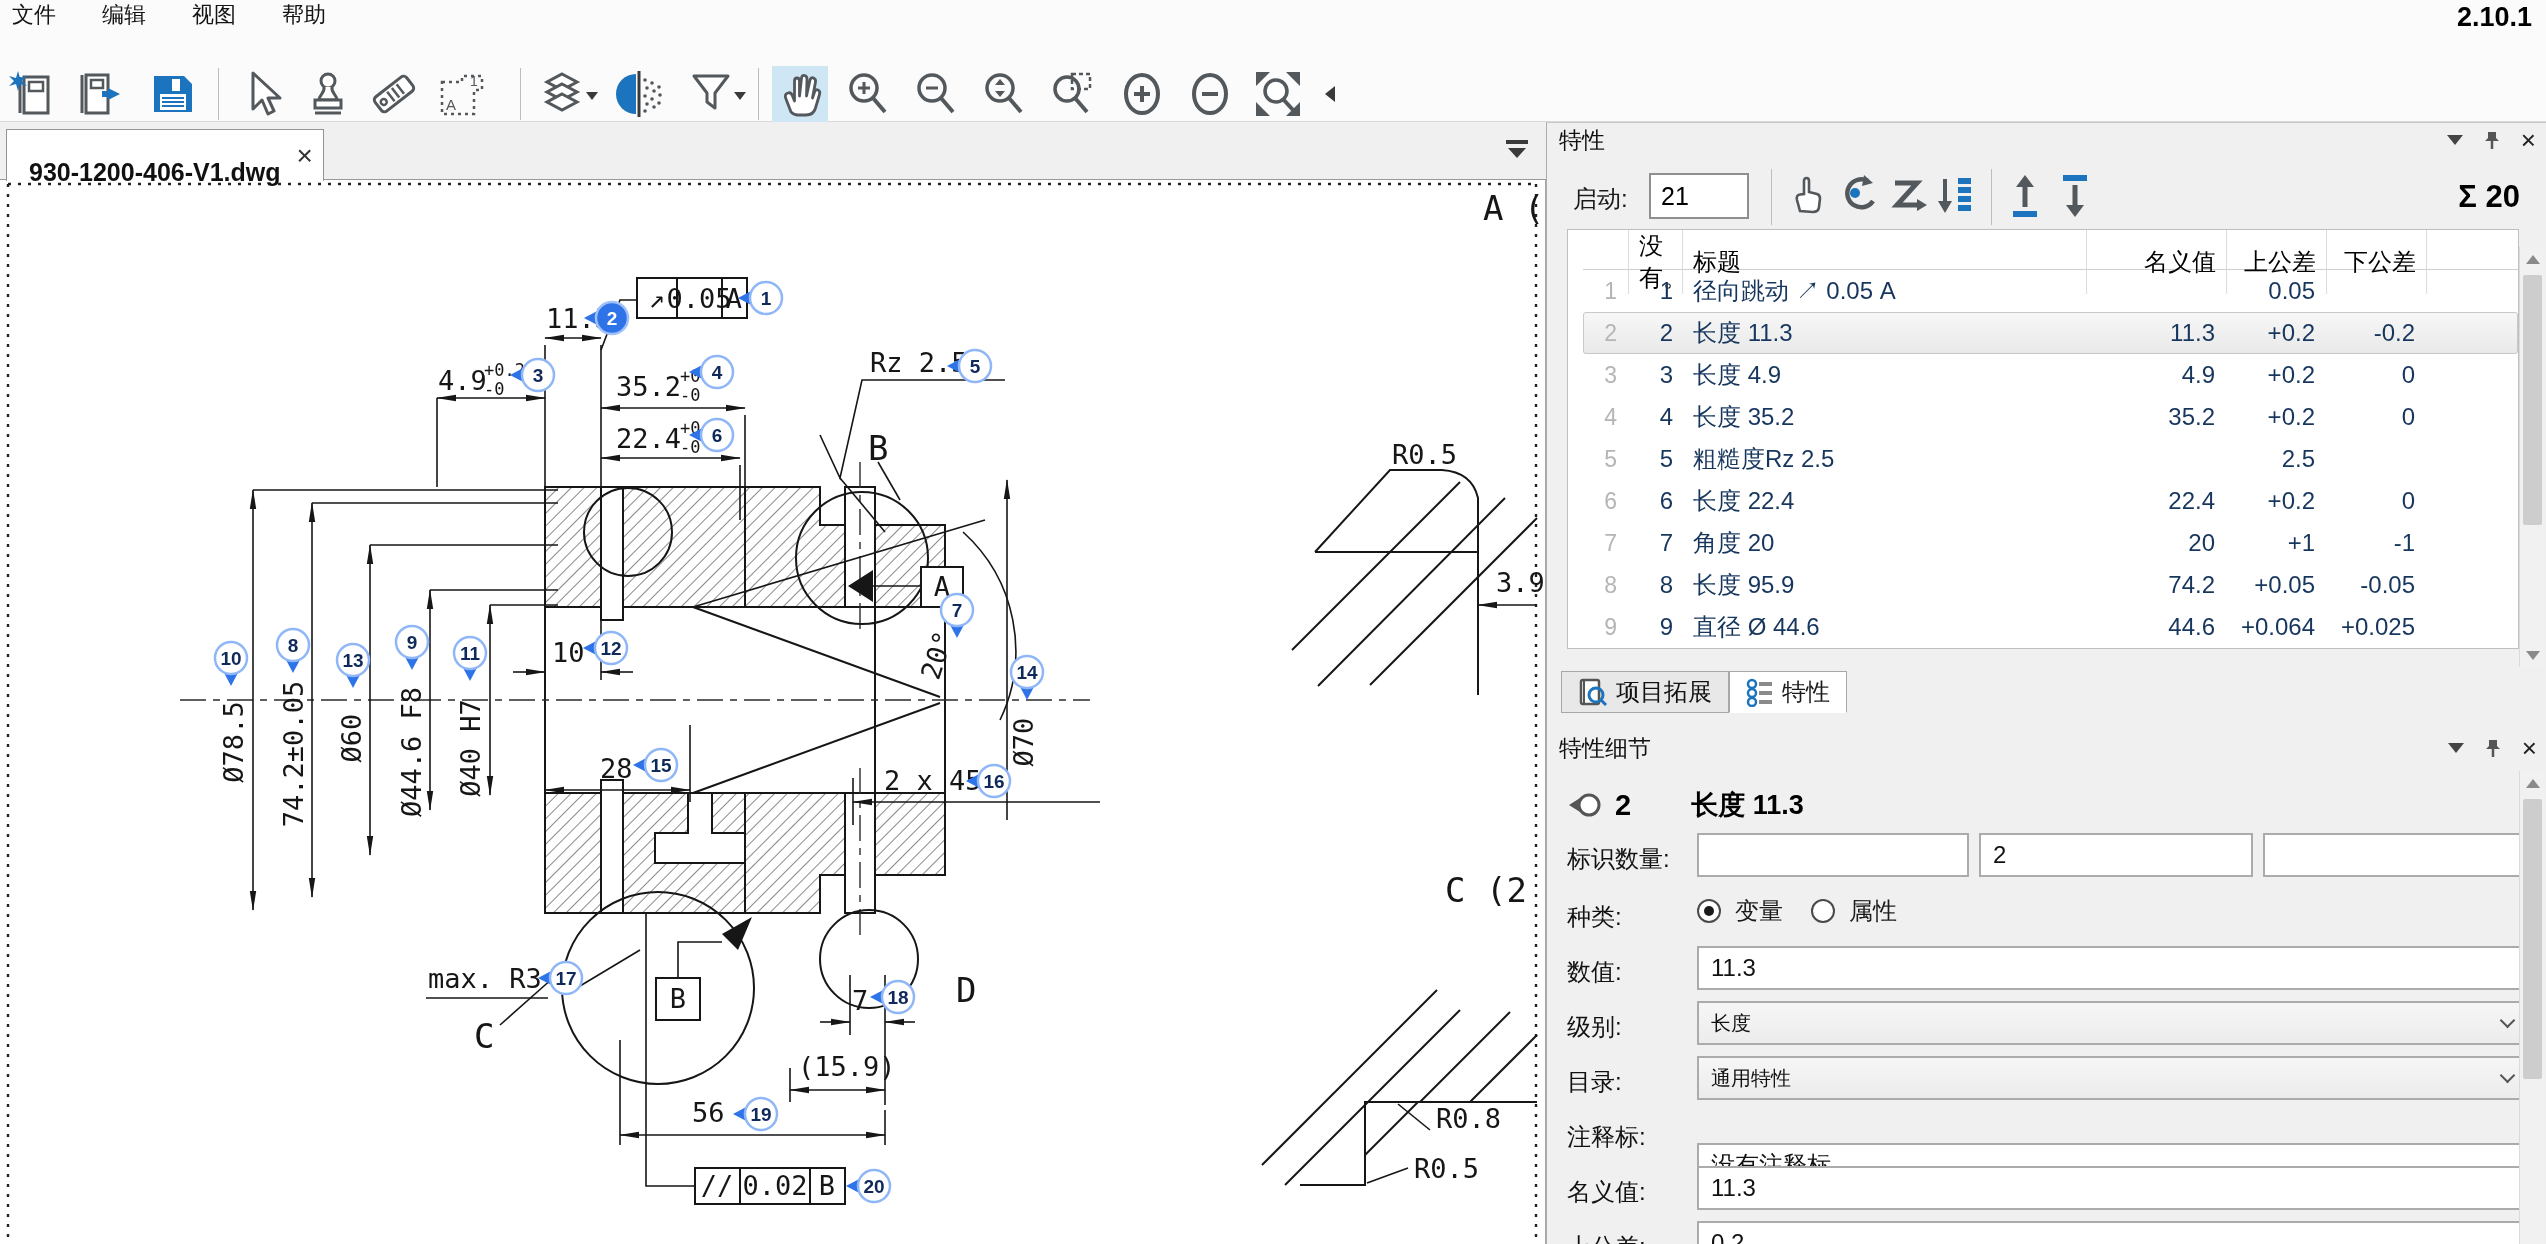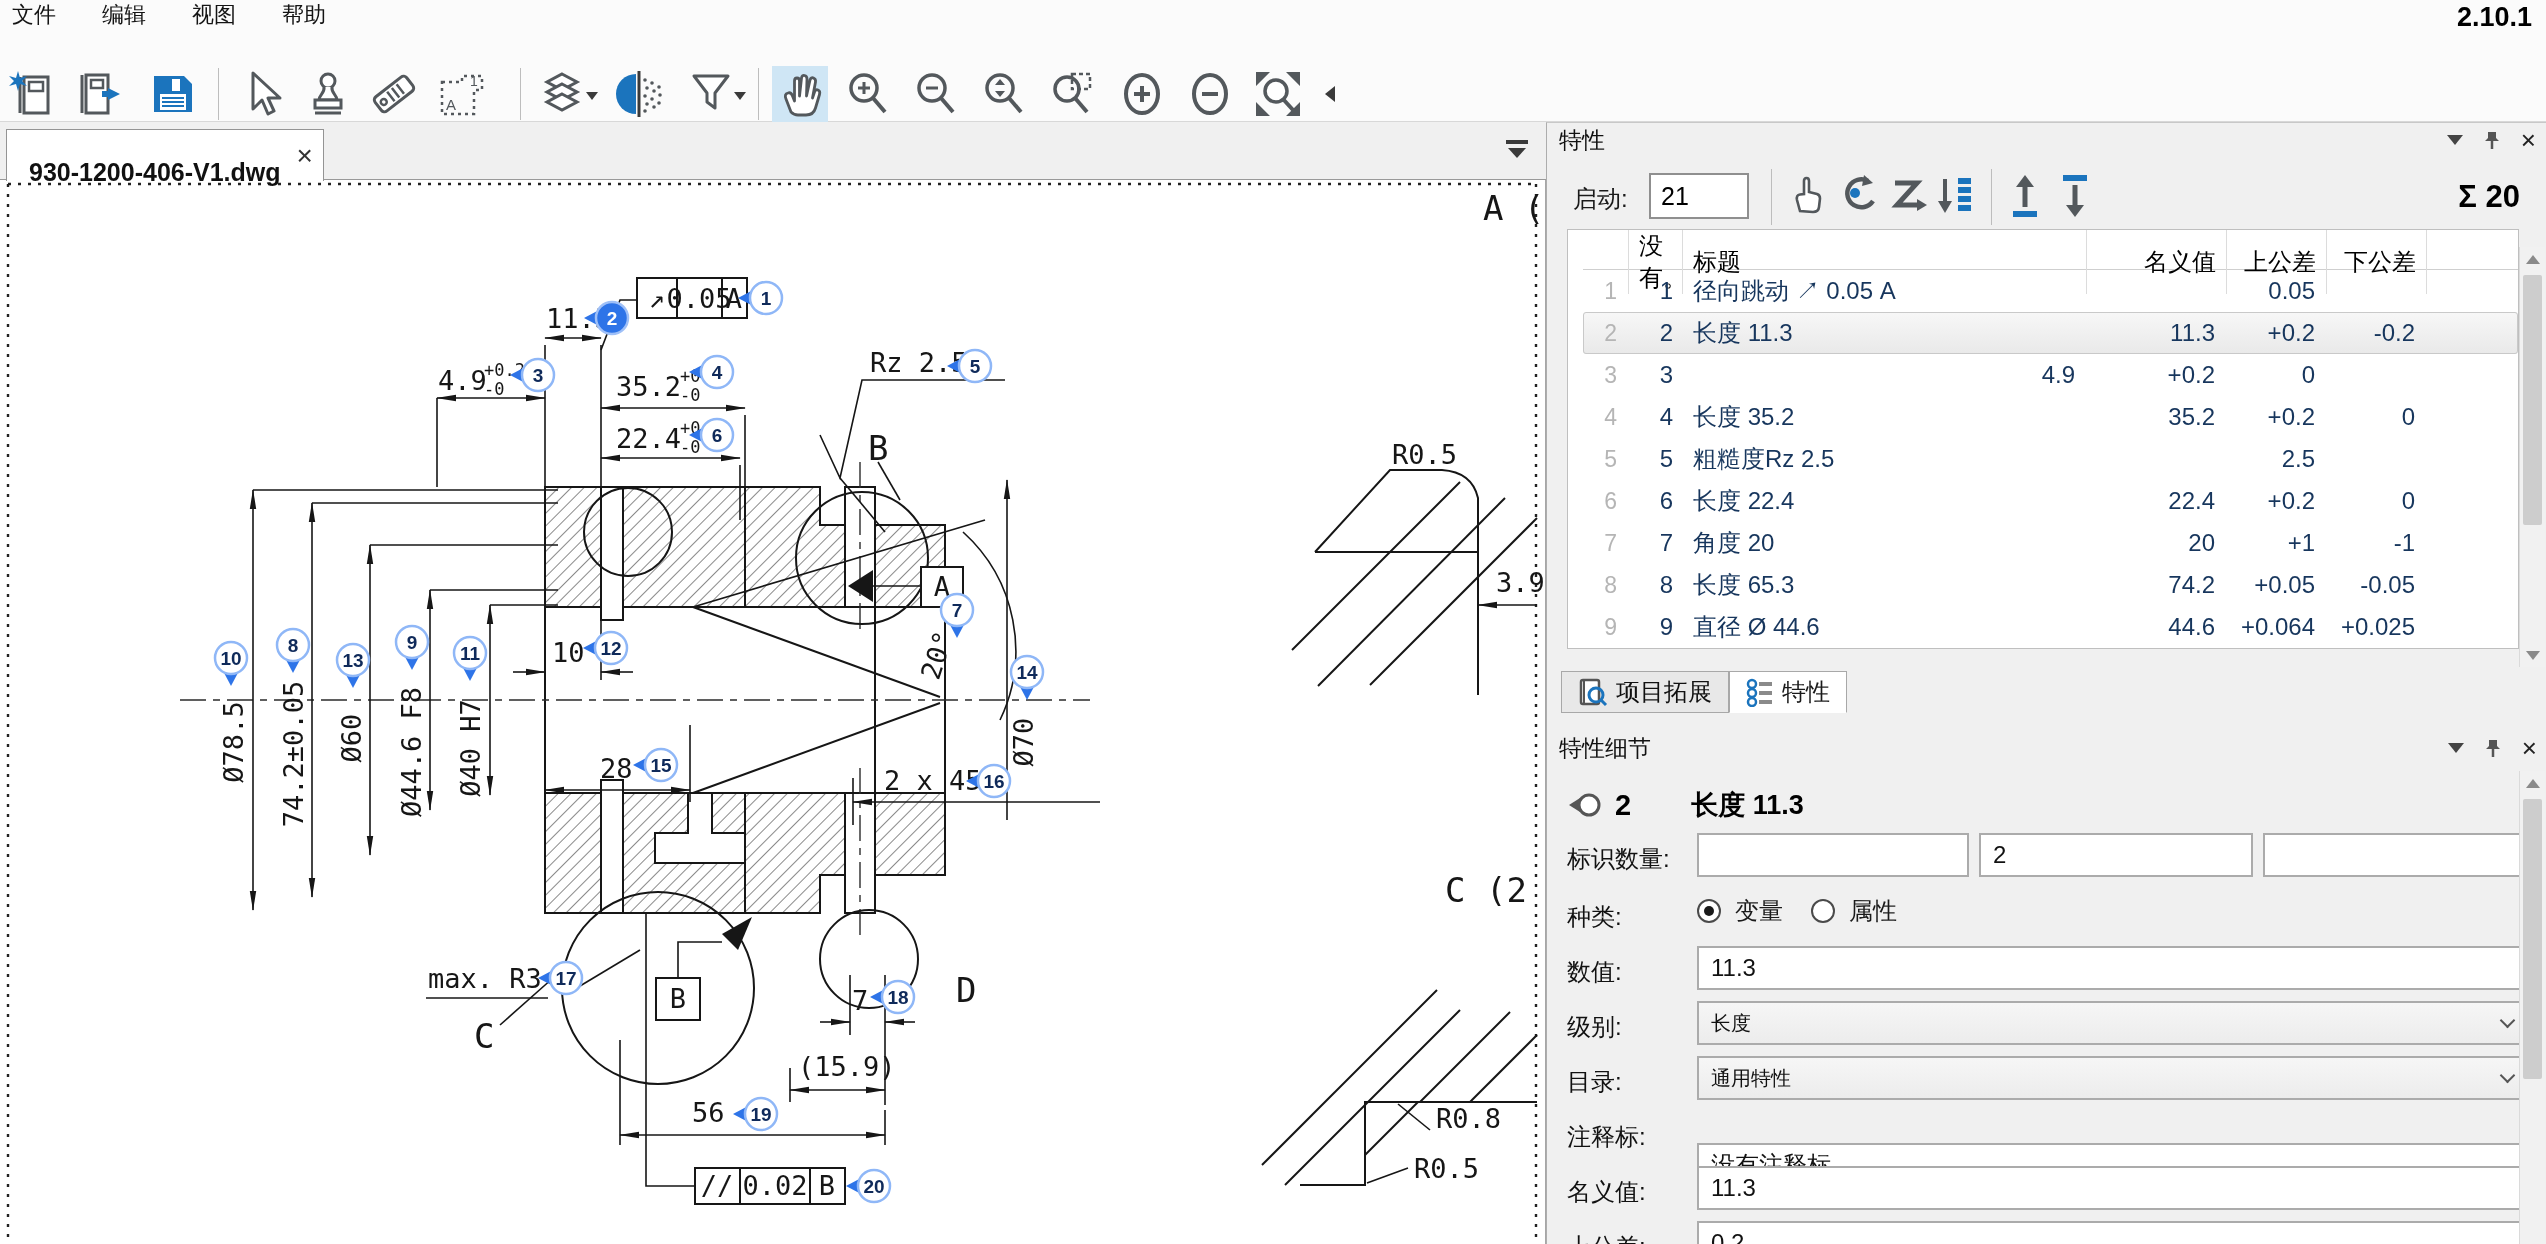--- a/index.html
+++ b/index.html
@@ -676,20 +676,21 @@
             <div class="c-no">2</div>
             <div class="c-title">长度 11.3</div>
             <div class="c-num">11.3</div>
             <div class="c-num">+0.2</div>
             <div class="c-num">-0.2</div>
             <div></div>
         </div>
         <div class="trow">
           <div class="c-idx">3</div>
             <div class="c-no">3</div>
+            <div class="c-title">长度 4.9</div>
             <div class="c-num">4.9</div>
             <div class="c-num">+0.2</div>
             <div class="c-num">0</div>
             <div></div>
         </div>
         <div class="trow">
           <div class="c-idx">4</div>
             <div class="c-no">4</div>
             <div class="c-title">长度 35.2</div>
             <div class="c-num">35.2</div>
@@ -720,21 +721,21 @@
             <div class="c-no">7</div>
             <div class="c-title">角度 20</div>
             <div class="c-num">20</div>
             <div class="c-num">+1</div>
             <div class="c-num">-1</div>
             <div></div>
         </div>
         <div class="trow">
           <div class="c-idx">8</div>
             <div class="c-no">8</div>
-            <div class="c-title">长度 65.3</div>
+            <div class="c-title">长度 95.9</div>
             <div class="c-num">74.2</div>
             <div class="c-num">+0.05</div>
             <div class="c-num">-0.05</div>
             <div></div>
         </div>
         <div class="trow">
           <div class="c-idx">9</div>
             <div class="c-no">9</div>
             <div class="c-title">直径 Ø 44.6</div>
             <div class="c-num">44.6</div>

